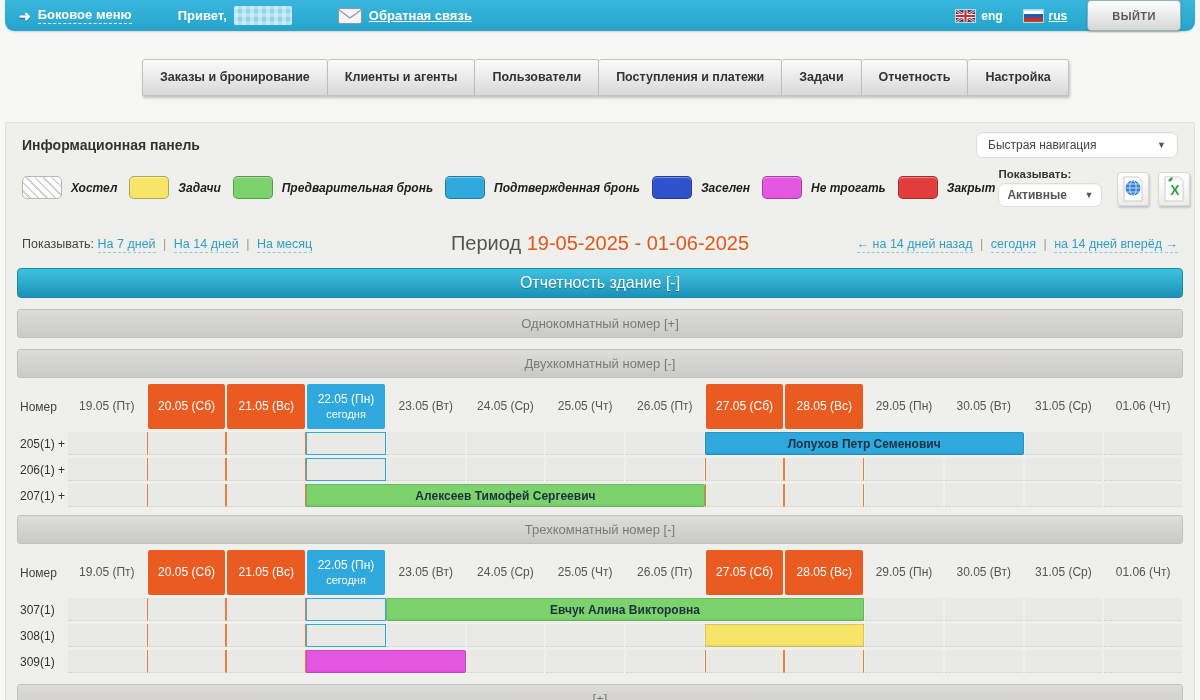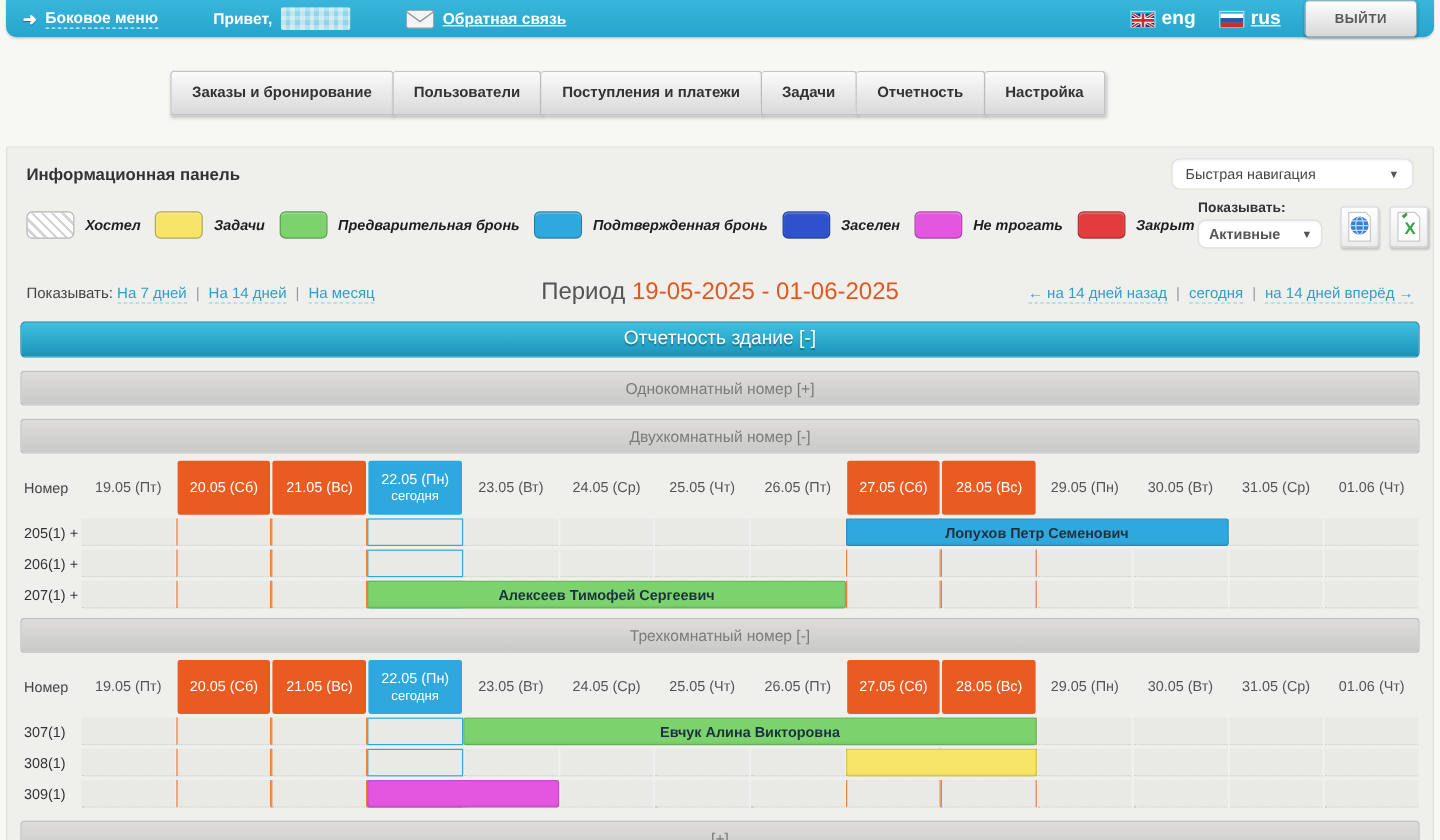--- a/index.html
+++ b/index.html
@@ -24,21 +24,21 @@
   .arrow-ico{font-size:14px;color:#fdfdfd;text-shadow:0 1px 1px rgba(0,0,0,.35);}
   .dashed-u{border-bottom:1px dashed rgba(255,255,255,.85);padding-bottom:1px;}
   .solid-u{text-decoration:underline;}
   .blur-name{
     display:inline-block;width:58px;height:19px;border-radius:2px;vertical-align:middle;
     background:
       repeating-linear-gradient(90deg,rgba(255,255,255,.55) 0 4px,rgba(255,255,255,.25) 4px 8px),
       repeating-linear-gradient(0deg,rgba(255,255,255,.5) 0 4px,rgba(255,255,255,.3) 4px 8px);
   }
   .tb-right{display:flex;align-items:center;gap:20px;}
-  .lang{display:flex;align-items:center;gap:5px;color:#fff;font-size:16px;font-weight:bold;justify-content:flex-end;}
+  .lang{display:flex;align-items:center;gap:5px;color:#fff;font-size:12px;font-weight:bold;justify-content:flex-end;}
   .flag{width:19px;height:12px;border:1px solid rgba(255,255,255,.6);display:block;}
   .logout-btn{
     height:31px;padding:0 24px;border-radius:4px;border:1px solid #8fb2bd;
     background:linear-gradient(#fefefe,#d7d7d7);
     color:#5a5a5a;font-weight:bold;font-size:11px;text-transform:uppercase;
     box-shadow:0 1px 2px rgba(0,0,0,.25);cursor:pointer;letter-spacing:.5px;
   }
 
   
   .tabs{margin:28px 0 0 142px;display:flex;}
@@ -178,20 +178,21 @@
           </svg>
       </span>
       <span class="solid-u">rus</span>
     </a>
     <button class="logout-btn">выйти</button>
   </div>
 </div>
 
 <div class="tabs">
   <div class="tab">Заказы и бронирование</div>
+  <div class="tab">Клиенты и агенты</div>
   <div class="tab">Пользователи</div>
   <div class="tab">Поступления и платежи</div>
   <div class="tab">Задачи</div>
   <div class="tab">Отчетность</div>
   <div class="tab">Настройка</div>
 </div>
 
 <div class="panel">
 
   <div class="panel-head">

